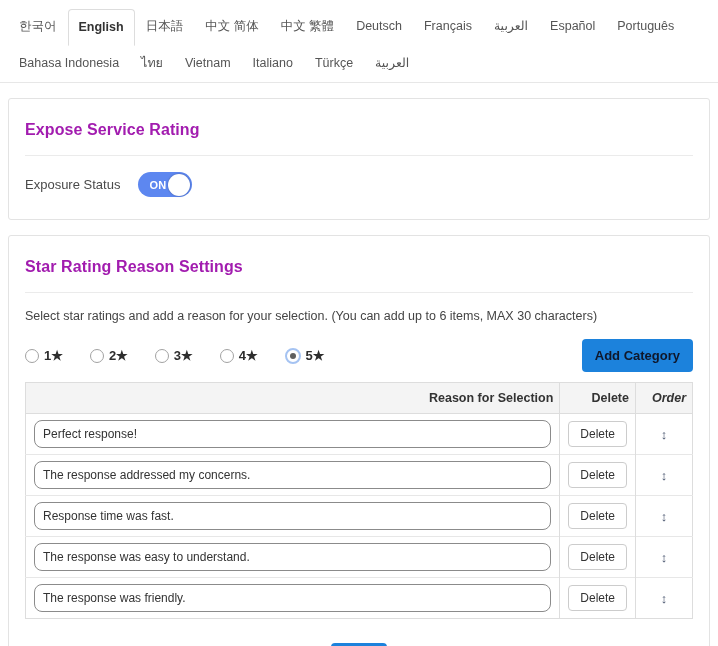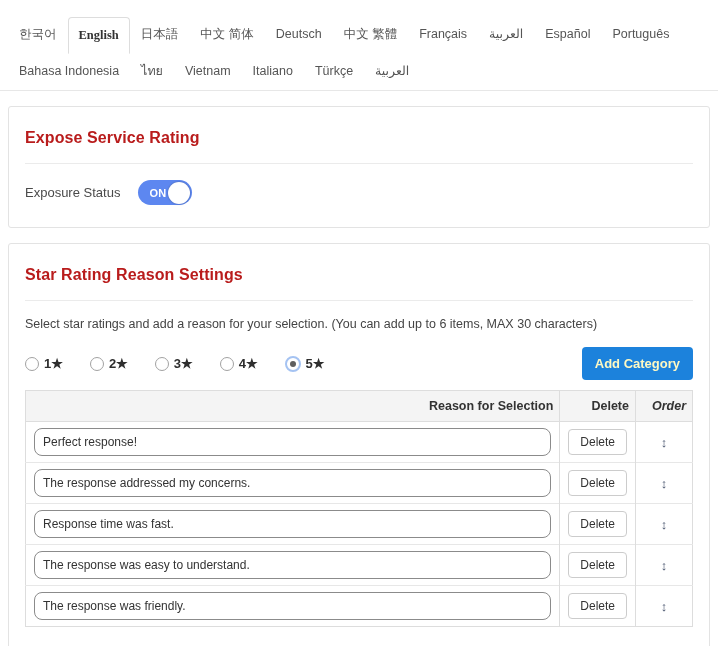--- a/index.html
+++ b/index.html
@@ -10,37 +10,37 @@
   }
   *{box-sizing:border-box;}
   html,body{margin:0;padding:0;}
   body{
     width:718px;height:646px;background:#fff;
     font-family:"Liberation Sans",sans-serif;color:#333;overflow:hidden;
   }
   
   .tabs{
     display:flex;flex-wrap:wrap;align-items:flex-end;
-    padding:16px 8px 0 8px;border-bottom:1px solid #e7e7e7;
+    padding:8px 8px 0 8px;border-bottom:1px solid #e7e7e7;
   }
   .tab{
     padding:10px 10px;font-size:12.5px;color:#555;cursor:pointer;
     border:1px solid transparent;white-space:nowrap;line-height:1.2;
   }
   .tab.active{
     background:#fff;border:1px solid #ddd;border-bottom-color:#fff;
-    border-radius:4px 4px 0 0;font-weight:bold;color:#333;margin-bottom:-1px;font-family:Liberation Serif, serif;
+    border-radius:4px 4px 0 0;font-weight:bold;color:#333;margin-bottom:-1px;
   }
   
   .panel{
     margin:15px 8px;border:1px solid var(--border);border-radius:3px;
     background:#fff;padding:14px 16px 18px 16px;
   }
   .panel h2{
-    font-size:16px;margin:8px 0 16px 0;color:#b91c1c;letter-spacing:.1px;
+    font-size:16px;margin:8px 0 16px 0;color:#a21caf;letter-spacing:.1px;
   }
   .panel hr{
     border:0;border-top:1px solid #ebebeb;margin:0 0 16px 0;
   }
   
   .status-row{display:flex;align-items:center;gap:18px;font-size:13px;color:#4a4a4a;margin:6px 0 4px 0;}
   .toggle{
     position:relative;display:inline-flex;align-items:center;
     width:54px;height:25px;border-radius:13px;background:var(--toggle);
     border:none;cursor:pointer;padding:0 0 0 11px;
@@ -59,21 +59,21 @@
   .radio{
     width:14px;height:14px;border-radius:50%;border:1px solid #a2a2a2;background:#fff;
     display:inline-block;position:relative;flex:0 0 auto;
   }
   .rating.selected .radio{border:2px solid #a5c3f2;width:16px;height:16px;}
   .rating.selected .radio::after{
     content:"";position:absolute;left:50%;top:50%;width:6px;height:6px;margin:-3px 0 0 -3px;
     border-radius:50%;background:#5f5f5f;
   }
   .btn-primary{
-    background:var(--primary);color:#fef9c3;border:none;border-radius:4px;
+    background:var(--primary);color:#0f172a;border:none;border-radius:4px;
     padding:9px 13px;font-size:13px;font-weight:bold;cursor:pointer;
     font-family:"Liberation Sans",sans-serif;
   }
   
   table.reason-table{width:100%;border-collapse:collapse;border:1px solid var(--tableborder);font-size:12.5px;}
   .reason-table th{
     background:#f4f4f4;font-weight:bold;color:#333;text-align:right;
     padding:8px 6px;border-bottom:1px solid var(--tableborder);
   }
   .reason-table th.col-delete,.reason-table td.col-delete{border-left:1px solid var(--tableborder);width:67px;}
@@ -108,25 +108,25 @@
 
     <div class="tab">
       <span>日本語</span>
     </div>
 
     <div class="tab">
       <span>中文 简体</span>
     </div>
 
     <div class="tab">
+      <span>中文 繁體</span>
+    </div>
+
+    <div class="tab">
       <span>Deutsch</span>
-    </div>
-
-    <div class="tab">
-      <span>中文 繁體</span>
     </div>
 
     <div class="tab">
       <span>Français</span>
     </div>
 
     <div class="tab">
       <span>العربية</span>
     </div>
 

